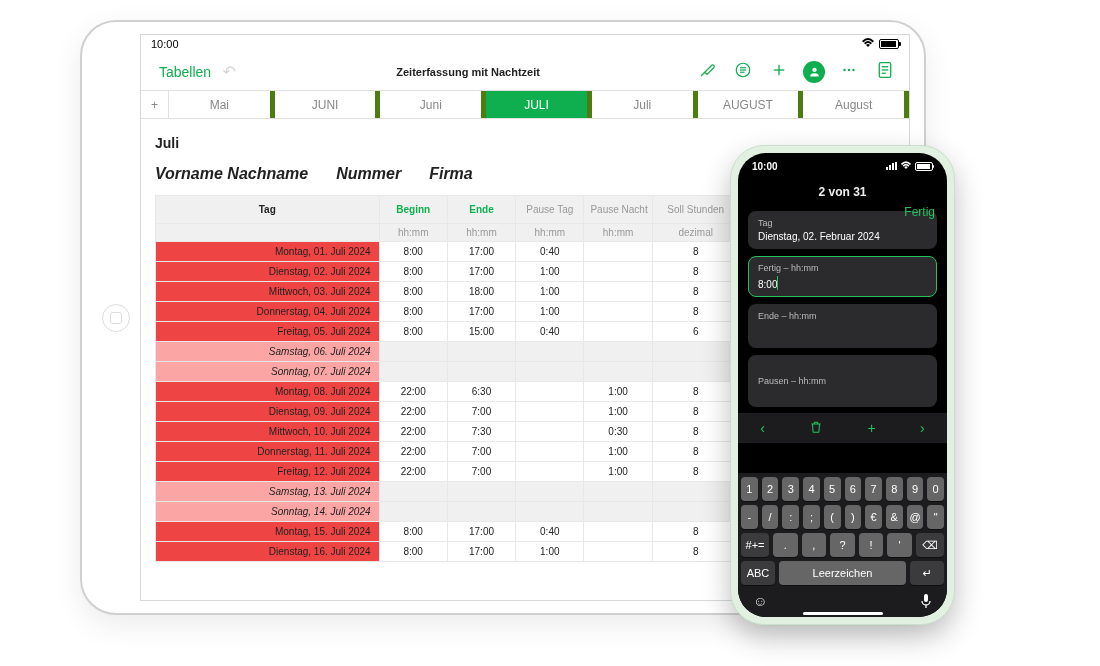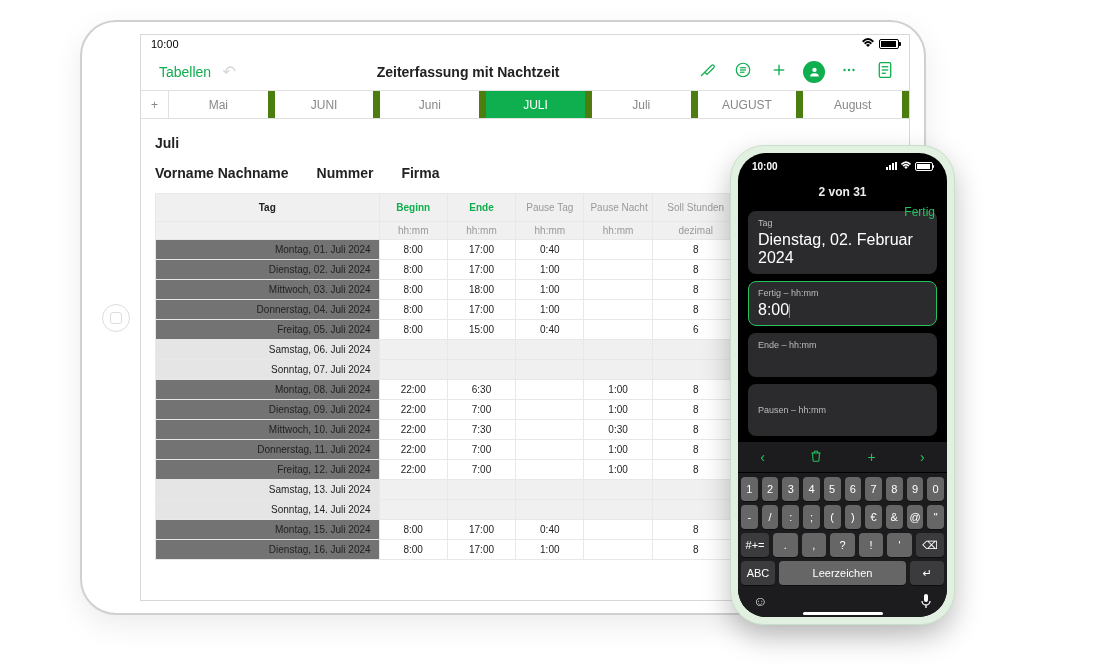--- a/index.html
+++ b/index.html
@@ -11,72 +11,72 @@
 
 .statusbar{display:flex;align-items:center;height:18px;padding:0 10px;font-size:11px;color:#000;}
 .statusbar .right{margin-left:auto;display:flex;gap:4px;align-items:center;}
 .statusbar .batt{width:20px;height:10px;border:1px solid #000;border-radius:2px;position:relative;}
 .statusbar .batt::after{content:"";position:absolute;left:1px;top:1px;bottom:1px;width:15px;background:#000;}
 .statusbar .batt::before{content:"";position:absolute;right:-3px;top:2px;width:2px;height:4px;background:#000;border-radius:0 1px 1px 0;}
 
 .toolbar{display:flex;align-items:center;height:38px;padding:0 12px;border-bottom:1px solid #e0e0e0;}
 .tb-btn{color:#0fae4e;font-size:14px;padding:4px 6px;cursor:pointer;}
 .tb-icon{color:#0fae4e;width:24px;text-align:center;font-size:16px;}
-.tb-title{flex:1;text-align:center;font-weight:600;font-size:14px;color:#222;}
+.tb-title{flex:1;text-align:center;font-weight:600;font-size:11px;color:#222;}
 .tb-right{display:flex;gap:12px;align-items:center;}
 .tb-avatar{width:22px;height:22px;border-radius:50%;background:#0fae4e;display:flex;align-items:center;justify-content:center;color:#fff;font-size:13px;}
 .undo-icon{opacity:.35;color:#888;}
 
 .tabs{display:flex;align-items:stretch;height:28px;border-bottom:1px solid #e0e0e0;font-size:12px;}
 .tabs .add{width:28px;display:flex;align-items:center;justify-content:center;color:#888;border-right:1px solid #e0e0e0;}
-.tabs .tab{flex:1;display:flex;align-items:center;justify-content:center;border-right:7px solid #4d7c0f;color:#888;cursor:pointer;}
+.tabs .tab{flex:1;display:flex;align-items:center;justify-content:center;border-right:5px solid #4d7c0f;color:#888;cursor:pointer;}
 .tabs .tab.active{background:#0fae4e;color:#fff;font-weight:500;}
 
 .sheet{padding:12px 14px 0;font-size:11px;color:#222;overflow:auto;}
 .sheet-title{font-weight:700;font-size:14px;margin:4px 0 14px;}
-.meta-row{display:flex;gap:28px;font-weight:700;font-size:14px;margin-bottom:12px;}
+.meta-row{display:flex;gap:28px;font-weight:700;font-size:16px;margin-bottom:12px;font-style:italic;}
 
 table{border-collapse:collapse;width:100%;table-layout:fixed;}
 th,td{border:1px solid #e8e8e8;padding:3px 6px;height:20px;font-size:10px;text-align:center;white-space:nowrap;overflow:hidden;}
 th{font-weight:600;}
 .col-tag{width:180px;}
 .col-std{width:55px;}
 .col-soll{width:70px;}
 .col-abw{width:75px;}
 .col-rest{width:50px;}
 
 thead .r1 th{background:#f0f0f0;height:28px;}
 thead .r1 .gh{color:#0fae4e;font-weight:700;}
 thead .r1 .hh{color:#999;font-weight:500;}
 thead .r2 th{background:#f0f0f0;color:#999;font-weight:400;height:18px;}
 thead .r1 th:first-child,thead .r2 th:first-child{text-align:center;}
 
-tbody td:first-child{text-align:right;padding-right:8px;background:#737373;}
+tbody td:first-child{text-align:right;padding-right:8px;background:#ef4444;}
 tbody tr.weekend td{background:#f0f0f0;}
-tbody tr.weekend td:first-child{background:#e5e5e5;}
+tbody tr.weekend td:first-child{background:#fca5a5;font-style:italic;}
 .triangle{position:relative;}
 .triangle::after{content:"";position:absolute;right:1px;bottom:1px;border:4px solid transparent;border-right-color:#e8c94f;border-bottom-color:#e8c94f;}
 
 .phone{position:absolute;left:730px;top:145px;width:225px;height:480px;border-radius:34px;background:#e2f0e2;border:1.5px solid #c8e0c9;box-shadow:0 12px 28px rgba(0,0,0,.25);}
 .phone-screen{position:absolute;inset:7px;background:#000;border-radius:28px;overflow:hidden;color:#eee;font-size:10px;}
 .notch{position:absolute;top:0;left:50%;transform:translateX(-50%);width:90px;height:18px;background:#000;border-radius:0 0 14px 14px;z-index:5;}
 .p-status{display:flex;align-items:center;height:26px;padding:0 14px;font-size:10px;font-weight:600;color:#fff;}
 .p-status .right{margin-left:auto;display:flex;gap:3px;align-items:center;}
 .ph-sig{display:flex;gap:1px;align-items:flex-end;height:8px;}
 .ph-sig span{width:2px;background:#fff;}
 .ph-batt{width:18px;height:9px;border:1px solid #fff;border-radius:2px;position:relative;}
 .ph-batt::after{content:"";position:absolute;left:1px;top:1px;bottom:1px;width:13px;background:#fff;}
 .ph-batt::before{content:"";position:absolute;right:-2px;top:2px;width:2px;height:3px;background:#fff;border-radius:0 1px 1px 0;}
 .p-header{display:flex;align-items:center;justify-content:center;height:26px;position:relative;font-size:12px;font-weight:600;}
 .p-header .done{position:absolute;right:12px;color:#25c25e;font-weight:500;font-size:12px;margin-top:40px;}
 .p-body{padding:6px 10px;display:flex;flex-direction:column;gap:7px;}
 .field{background:#2b2b2d;border-radius:8px;padding:7px 10px;}
 .field.active{border:1.2px solid #25c25e;padding:6px 9px;}
 .field .label{font-size:9px;color:#bbb;}
-.field .value{font-size:16px;color:#fff;margin-top:3px;}
+.field .value{font-size:10px;color:#fff;margin-top:3px;}
 .field .value .caret{display:inline-block;width:1px;height:14px;background:#25c25e;vertical-align:text-bottom;}
 .field.empty{height:44px;}
 .nav-strip{background:#1c1c1e;display:flex;align-items:center;justify-content:space-around;height:30px;color:#25c25e;font-size:14px;}
 
 .kbd{position:absolute;left:0;right:0;bottom:0;background:#1c1c1e;padding:4px 3px 6px;}
 .kbd-row{display:flex;gap:4px;margin-bottom:4px;}
 .key{flex:1;height:24px;background:#666;border-radius:4px;display:flex;align-items:center;justify-content:center;color:#fff;font-size:11px;box-shadow:0 1px 0 rgba(0,0,0,.5);}
 .key.dark{background:#3b3b3d;}
 .key.space{flex:4;}
 .key.narrow{flex:0 0 28px;}

